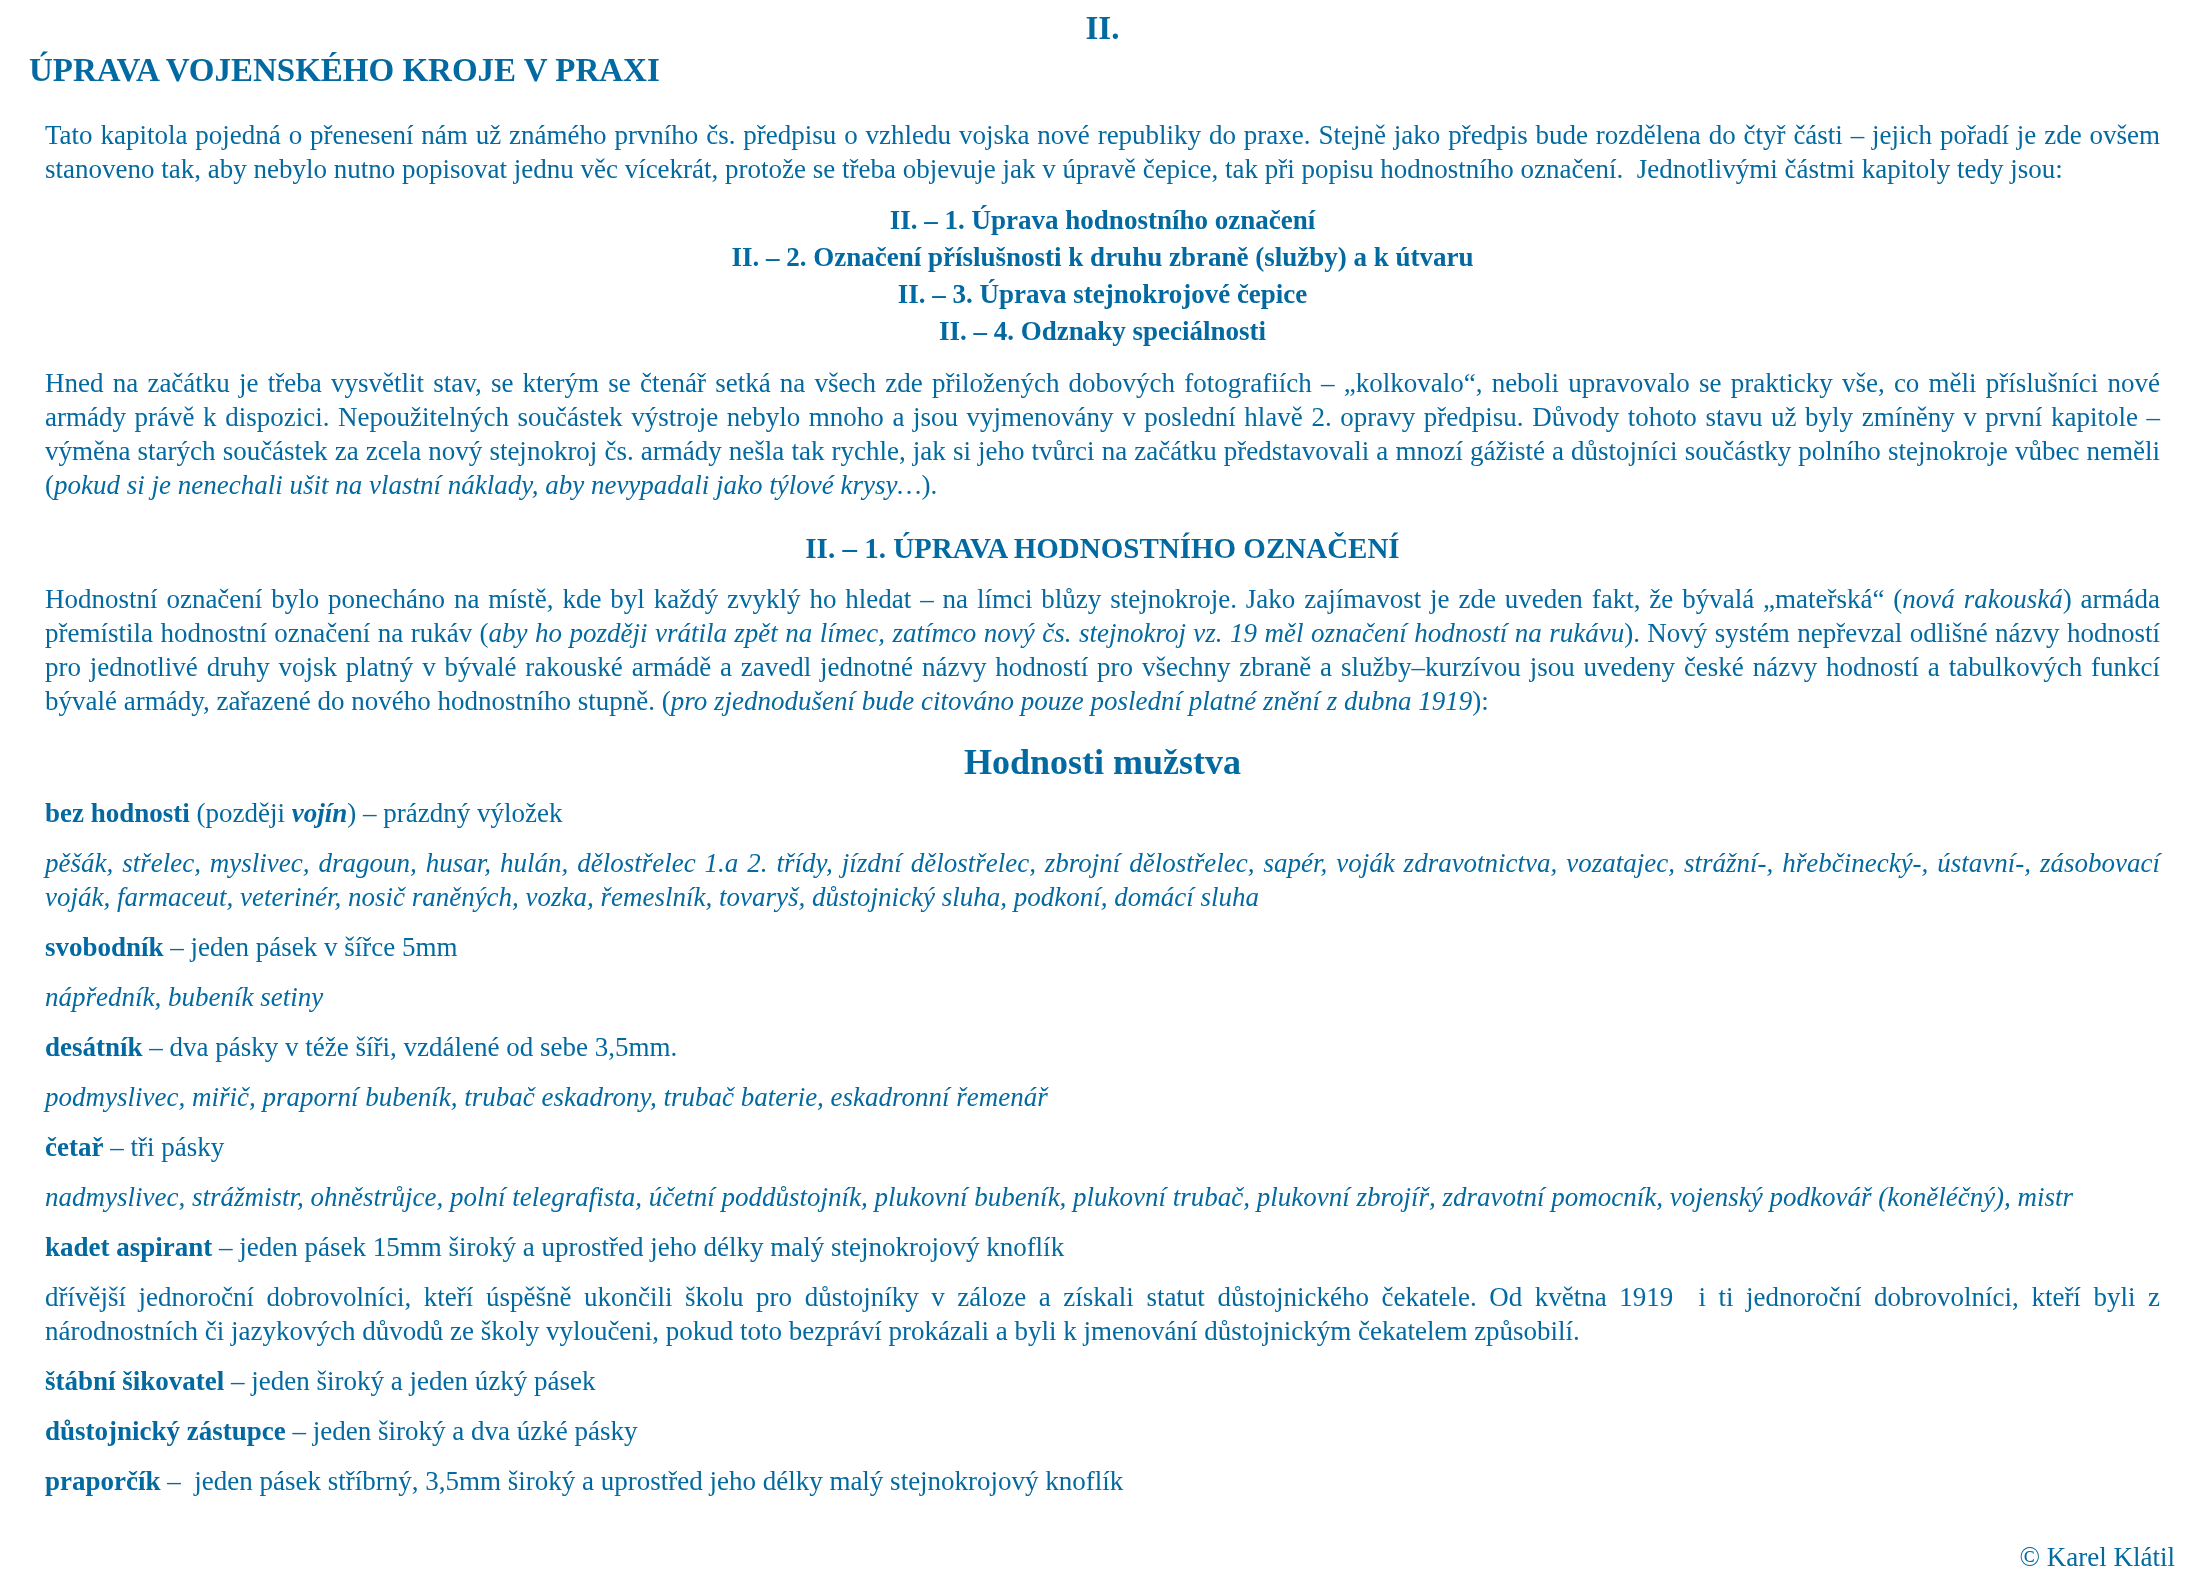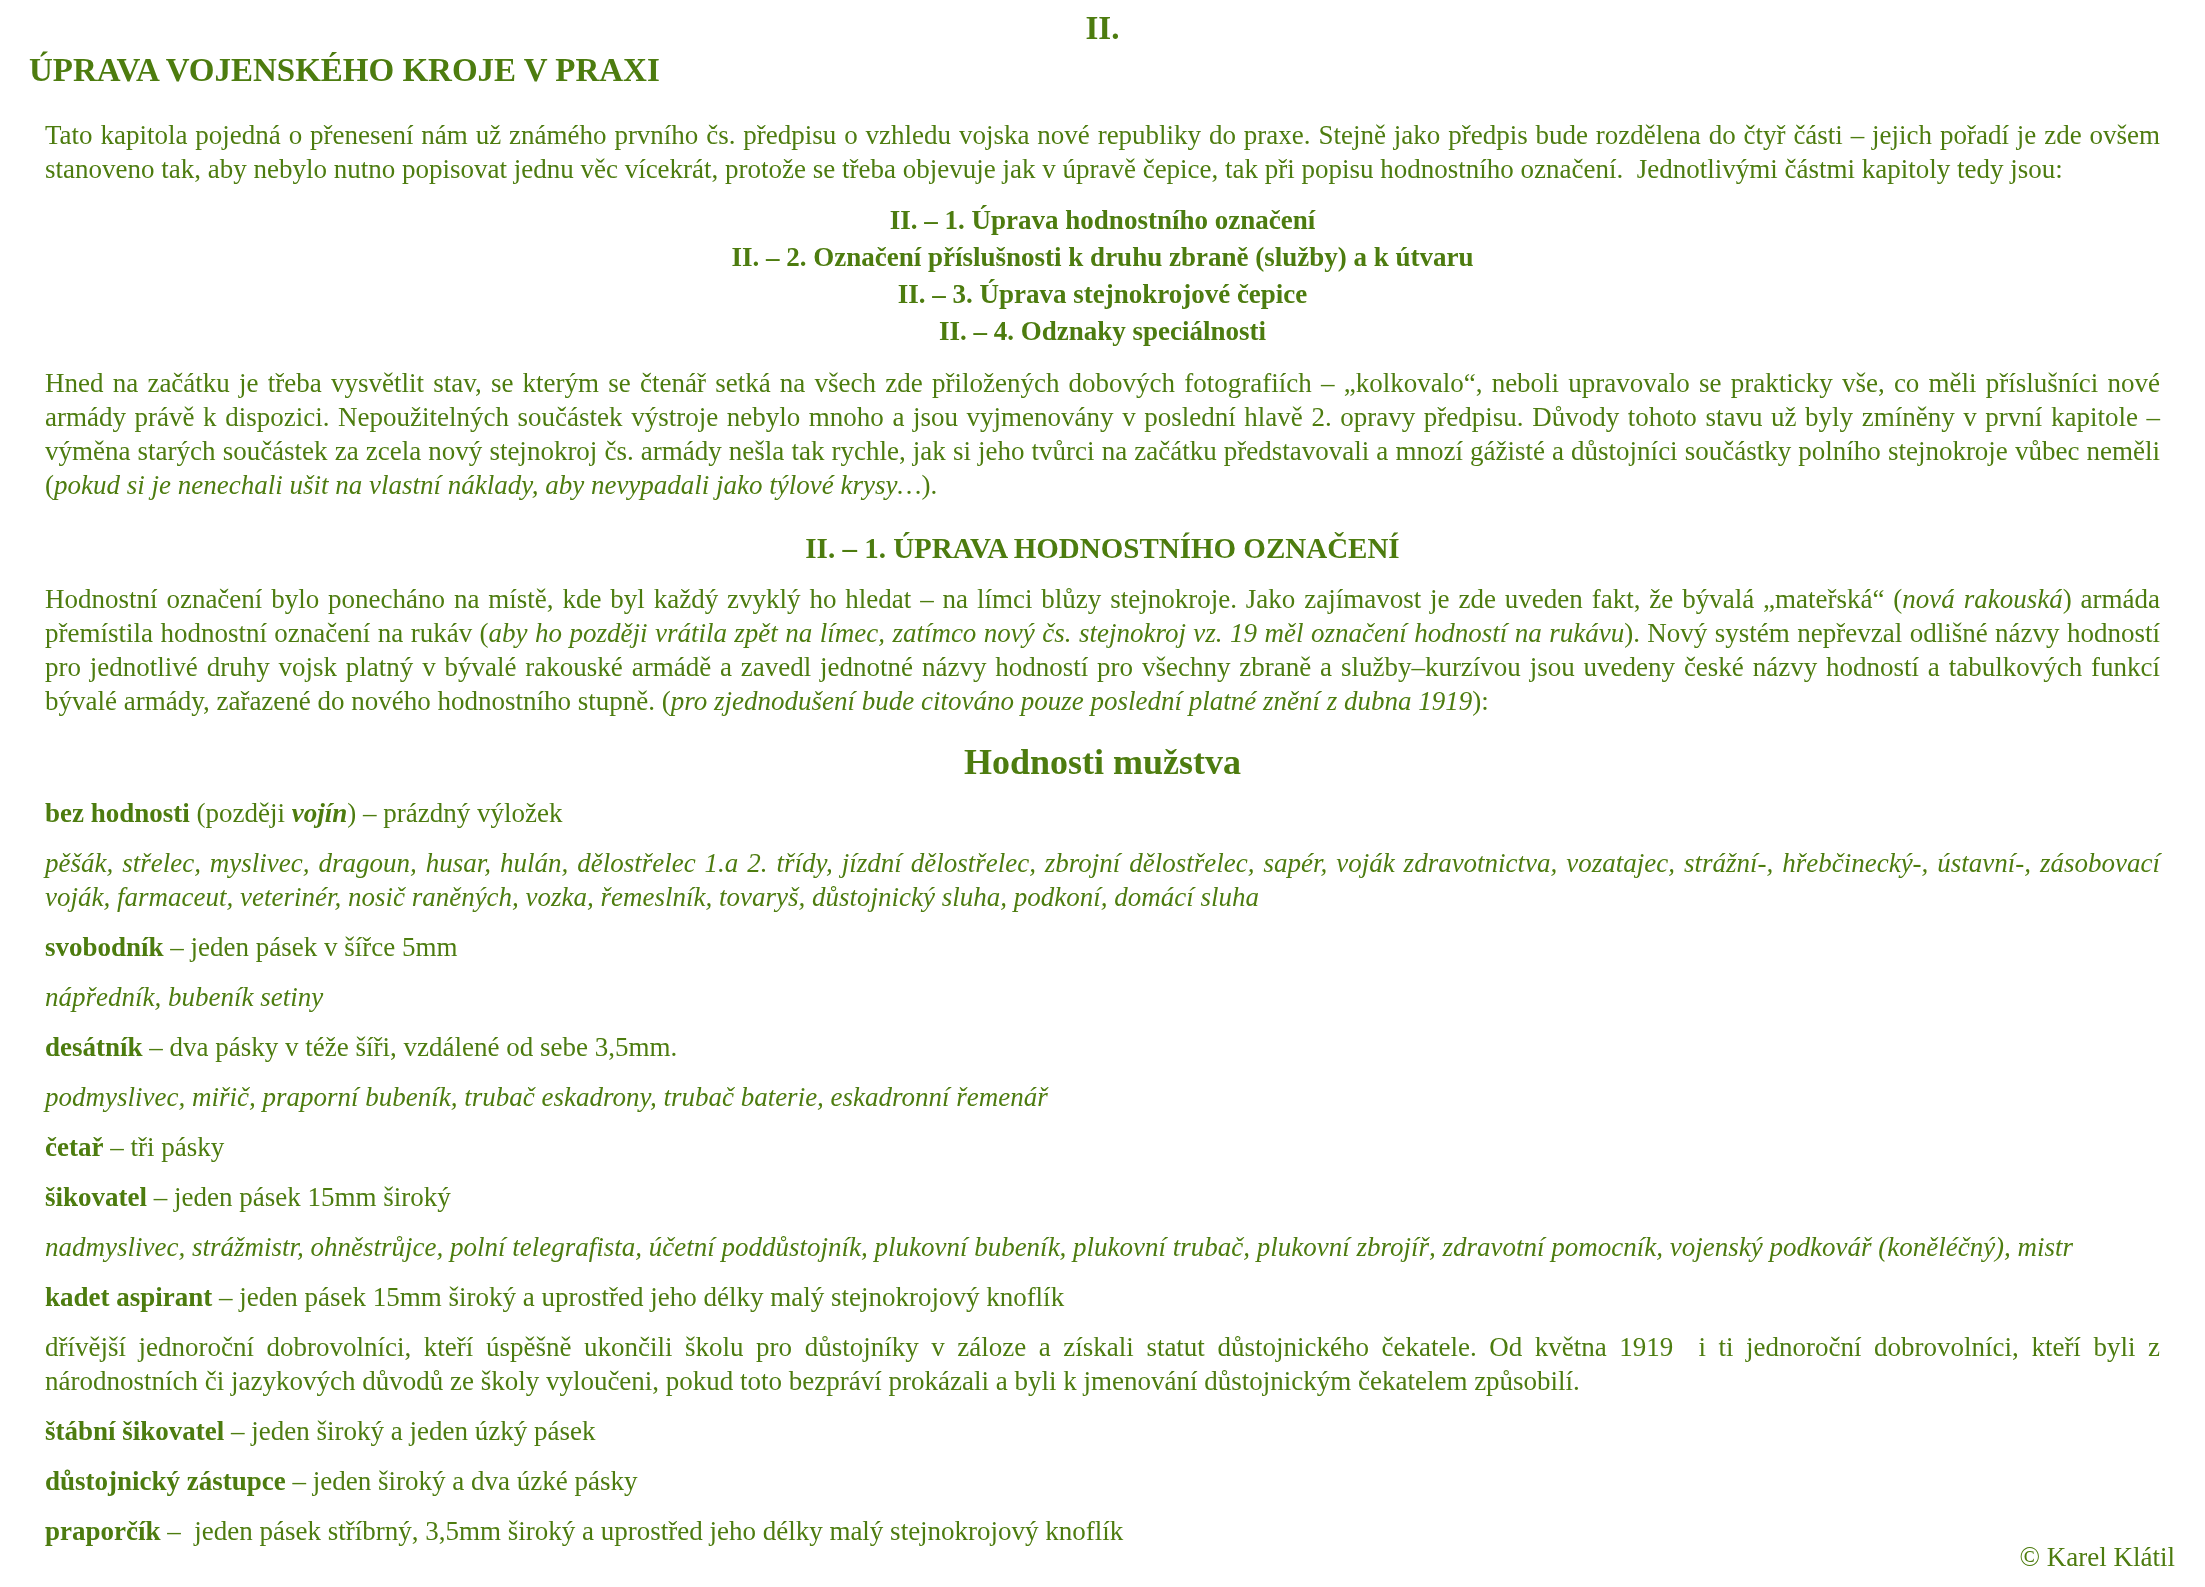--- a/index.html
+++ b/index.html
@@ -1,17 +1,17 @@
 <!DOCTYPE html>
 <html><head>
 <meta charset="utf-8">
 <style>
   html,body{margin:0;padding:0;background:#ffffff;}
   .page{
-    width:2205px;height:1587px;background:#ffffff;color:#4d7c0f;
+    width:2205px;height:1587px;background:#ffffff;color:#0369a1;
     font-family:"Liberation Serif","DejaVu Serif",serif;
     font-size:27px;line-height:34px;
     box-sizing:border-box;padding:8px 29px 0 29px;
     position:relative;overflow:hidden;
   }
   .title-roman{text-align:center;font-weight:bold;font-size:33px;line-height:40px;margin:0;}
   .title-main{text-align:left;font-weight:bold;font-size:33px;line-height:44px;margin:0;}
   .para{text-align:justify;margin:16px;}
   .intro{margin-top:26px;}
   .toc{text-align:center;font-weight:bold;line-height:37px;margin:0;}
@@ -49,21 +49,20 @@
   <h4 class="subheading">Hodnosti mužstva</h4>
 
   <div>
     <p class="para"><span class="run-b">bez hodnosti</span><span class="run-r"> (později </span><span class="run-bi">vojín</span><span class="run-r">) – prázdný výložek</span></p>
     <p class="para"><span class="run-i">pěšák, střelec, myslivec, dragoun, husar, hulán, dělostřelec 1.a 2. třídy, jízdní dělostřelec, zbrojní dělostřelec, sapér, voják zdravotnictva, vozatajec, strážní-, hřebčinecký-, ústavní-, zásobovací voják, farmaceut, veterinér, nosič raněných, vozka, řemeslník, tovaryš, důstojnický sluha, podkoní, domácí sluha</span></p>
     <p class="para"><span class="run-b">svobodník</span><span class="run-r"> – jeden pásek v šířce 5mm</span></p>
     <p class="para"><span class="run-i">nápředník, bubeník setiny</span></p>
     <p class="para"><span class="run-b">desátník</span><span class="run-r"> – dva pásky v téže šíři, vzdálené od sebe 3,5mm.</span></p>
     <p class="para"><span class="run-i">podmyslivec, miřič, praporní bubeník, trubač eskadrony, trubač baterie, eskadronní řemenář</span></p>
     <p class="para"><span class="run-b">četař</span><span class="run-r"> – tři pásky</span></p>
-    <p class="para"><span class="run-b">šikovatel</span><span class="run-r"> – jeden pásek 15mm široký</span></p>
     <p class="para"><span class="run-i">nadmyslivec, strážmistr, ohněstrůjce, polní telegrafista, účetní poddůstojník, plukovní bubeník, plukovní trubač, plukovní zbrojíř, zdravotní pomocník, vojenský podkovář (koněléčný), mistr</span></p>
     <p class="para"><span class="run-b">kadet aspirant</span><span class="run-r"> – jeden pásek 15mm široký a uprostřed jeho délky malý stejnokrojový knoflík</span></p>
     <p class="para"><span class="run-r">dřívější jednoroční dobrovolníci, kteří úspěšně ukončili školu pro důstojníky v záloze a získali statut důstojnického čekatele. Od května 1919&nbsp;&nbsp;i ti jednoroční dobrovolníci, kteří byli z národnostních či jazykových důvodů ze školy vyloučeni, pokud toto bezpráví prokázali a byli k jmenování důstojnickým čekatelem způsobilí.</span></p>
     <p class="para"><span class="run-b">štábní šikovatel</span><span class="run-r"> – jeden široký a jeden úzký pásek</span></p>
     <p class="para"><span class="run-b">důstojnický zástupce</span><span class="run-r"> – jeden široký a dva úzké pásky</span></p>
     <p class="para"><span class="run-b">praporčík</span><span class="run-r"> –&nbsp; jeden pásek stříbrný, 3,5mm široký a uprostřed jeho délky malý stejnokrojový knoflík</span></p>
   </div>
 
   <div class="copyright">
     <span>©</span>

